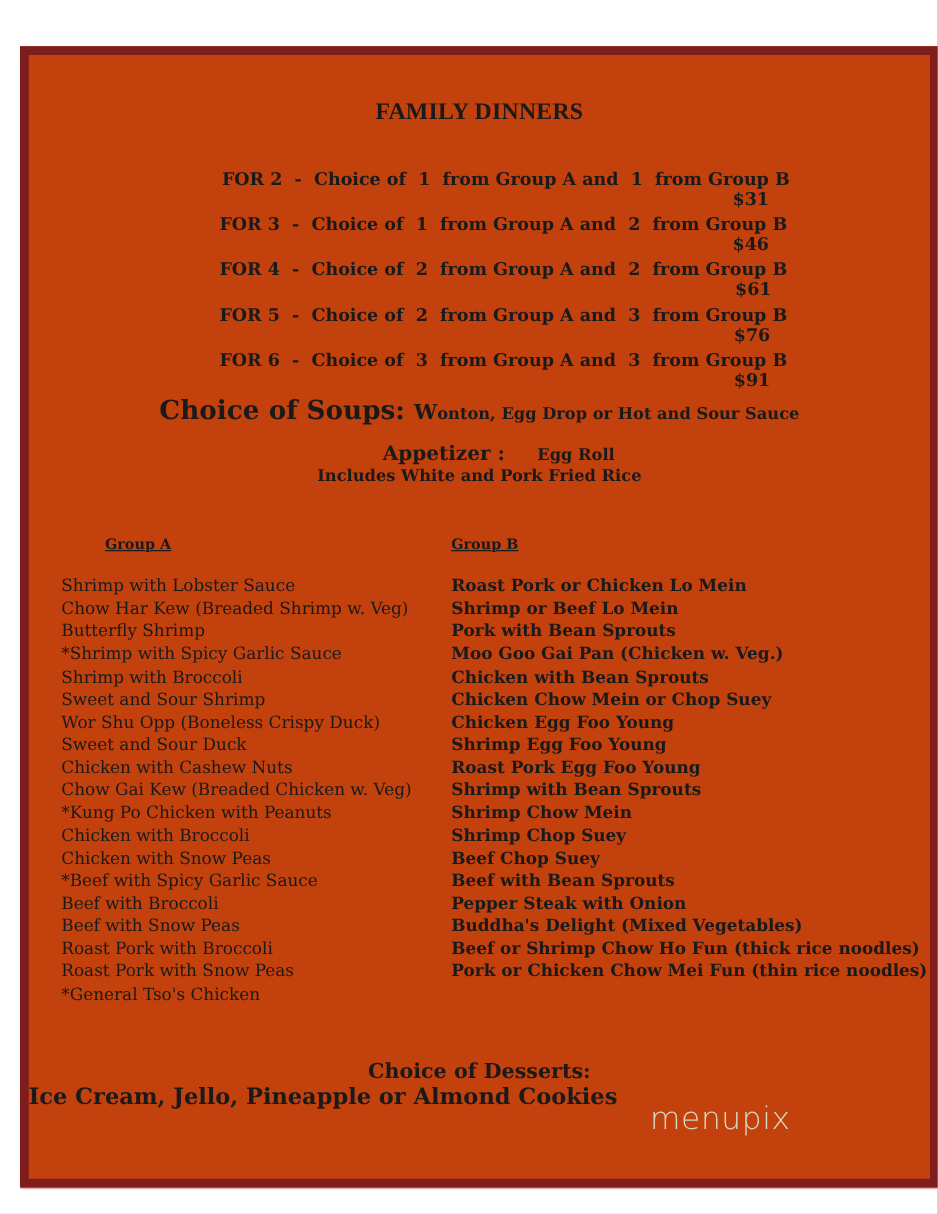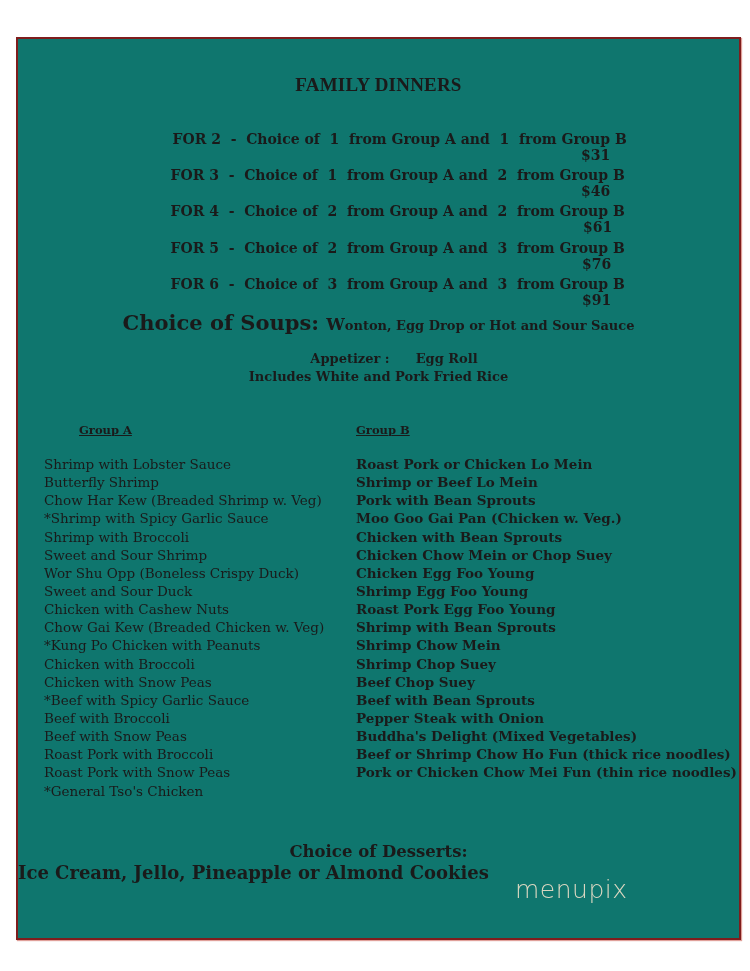--- a/index.html
+++ b/index.html
@@ -14,22 +14,22 @@
       overflow: hidden;
       font-family: "DejaVu Serif", "Liberation Serif", serif;
       color: #1a1a1a;
     }
     .menu-box {
       position: absolute;
       left: 16px;
       top: 37px;
       width: 721px;
       height: 899px;
-      background: #0f766e;
-      border: 2px solid #7f1d1d;
+      background: #c2410c;
+      border: 7px solid #7f1d1d;
       box-shadow: 1px 1px 1px #e0a09a;
     }
     .title {
       position: absolute;
       left: 0;
       width: 100%;
       top: 35px;
       text-align: center;
       font-family: "Liberation Serif", serif;
       font-weight: bold;
@@ -58,21 +58,21 @@
     .soups .soups-first { font-size: 16.5px; }
     .soups .soups-rest { font-size: 13px; }
     .appetizer {
       position: absolute;
       left: 0;
       width: 100%;
       top: 309px;
       text-align: center;
       font-weight: bold;
     }
-    .appetizer .app-label { font-size: 13px; margin-left: 31px; }
+    .appetizer .app-label { font-size: 16px; margin-left: 31px; }
     .appetizer .app-value { font-size: 13px; margin-left: 26px; }
     .includes {
       position: absolute;
       left: 0;
       width: 100%;
       top: 330px;
       text-align: center;
       font-weight: bold;
       font-size: 13px;
     }
@@ -160,22 +160,22 @@
     <span class="app-label">Appetizer :</span><span class="app-value">Egg Roll</span>
   </div>
 
   <div class="includes">Includes  White and Pork Fried Rice</div>
 
   <div class="group-heading" style="left:61px;">Group A</div>
   <div class="group-heading" style="left:338px;">Group B</div>
 
   <ul class="group-list" style="left:26px;">
     <li>Shrimp with Lobster Sauce</li>
+    <li>Chow Har Kew (Breaded Shrimp w. Veg)</li>
     <li>Butterfly Shrimp</li>
-    <li>Chow Har Kew (Breaded Shrimp w. Veg)</li>
     <li>*Shrimp with Spicy Garlic Sauce</li>
     <li>Shrimp with Broccoli</li>
     <li>Sweet and Sour Shrimp</li>
     <li>Wor Shu Opp (Boneless Crispy Duck)</li>
     <li>Sweet and Sour Duck</li>
     <li>Chicken with Cashew Nuts</li>
     <li>Chow Gai Kew (Breaded Chicken w. Veg)</li>
     <li>*Kung Po Chicken with Peanuts</li>
     <li>Chicken with Broccoli</li>
     <li>Chicken with Snow Peas</li>

